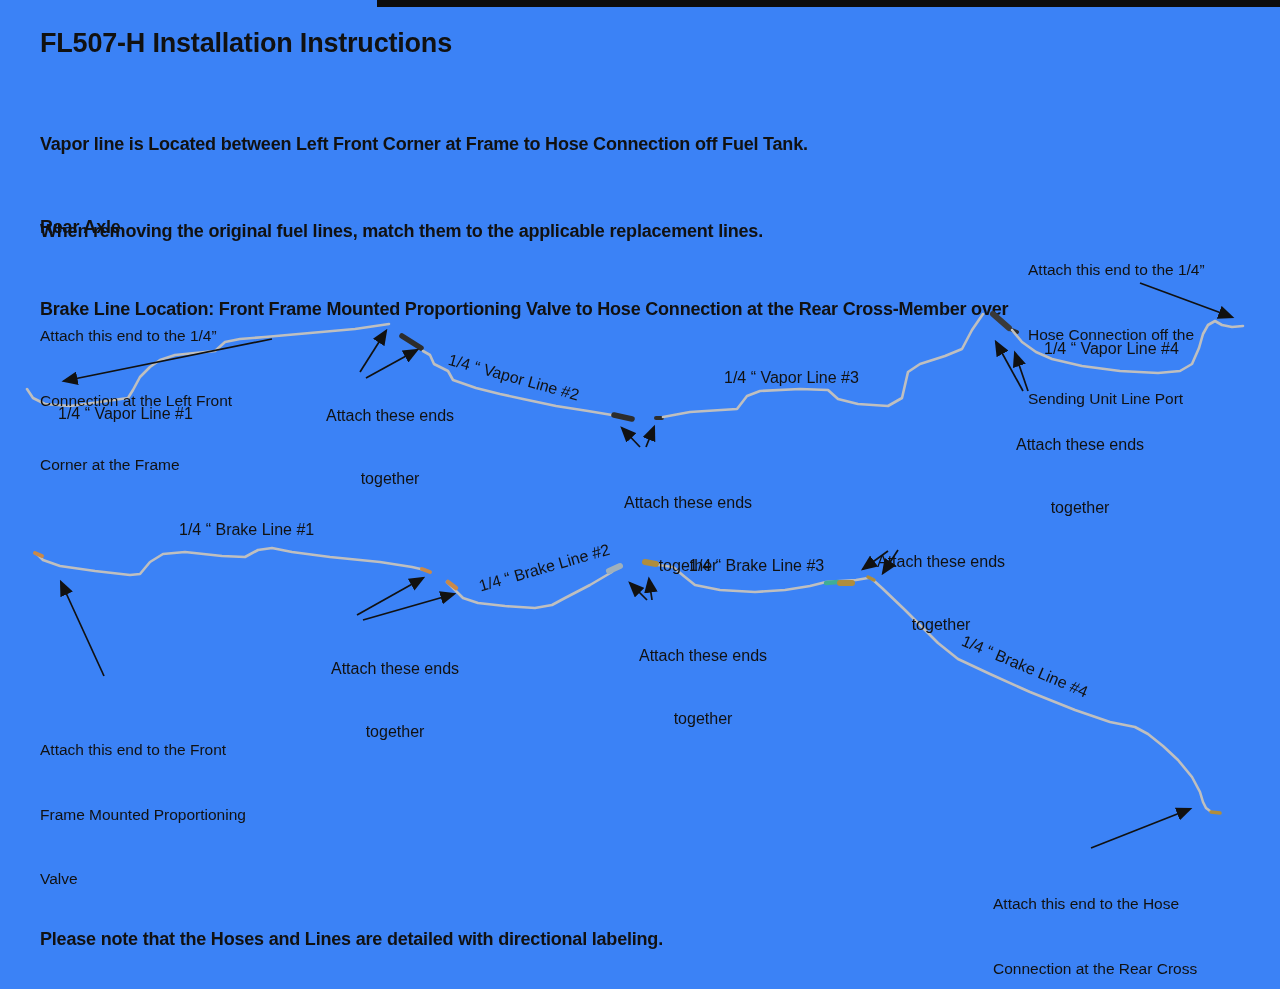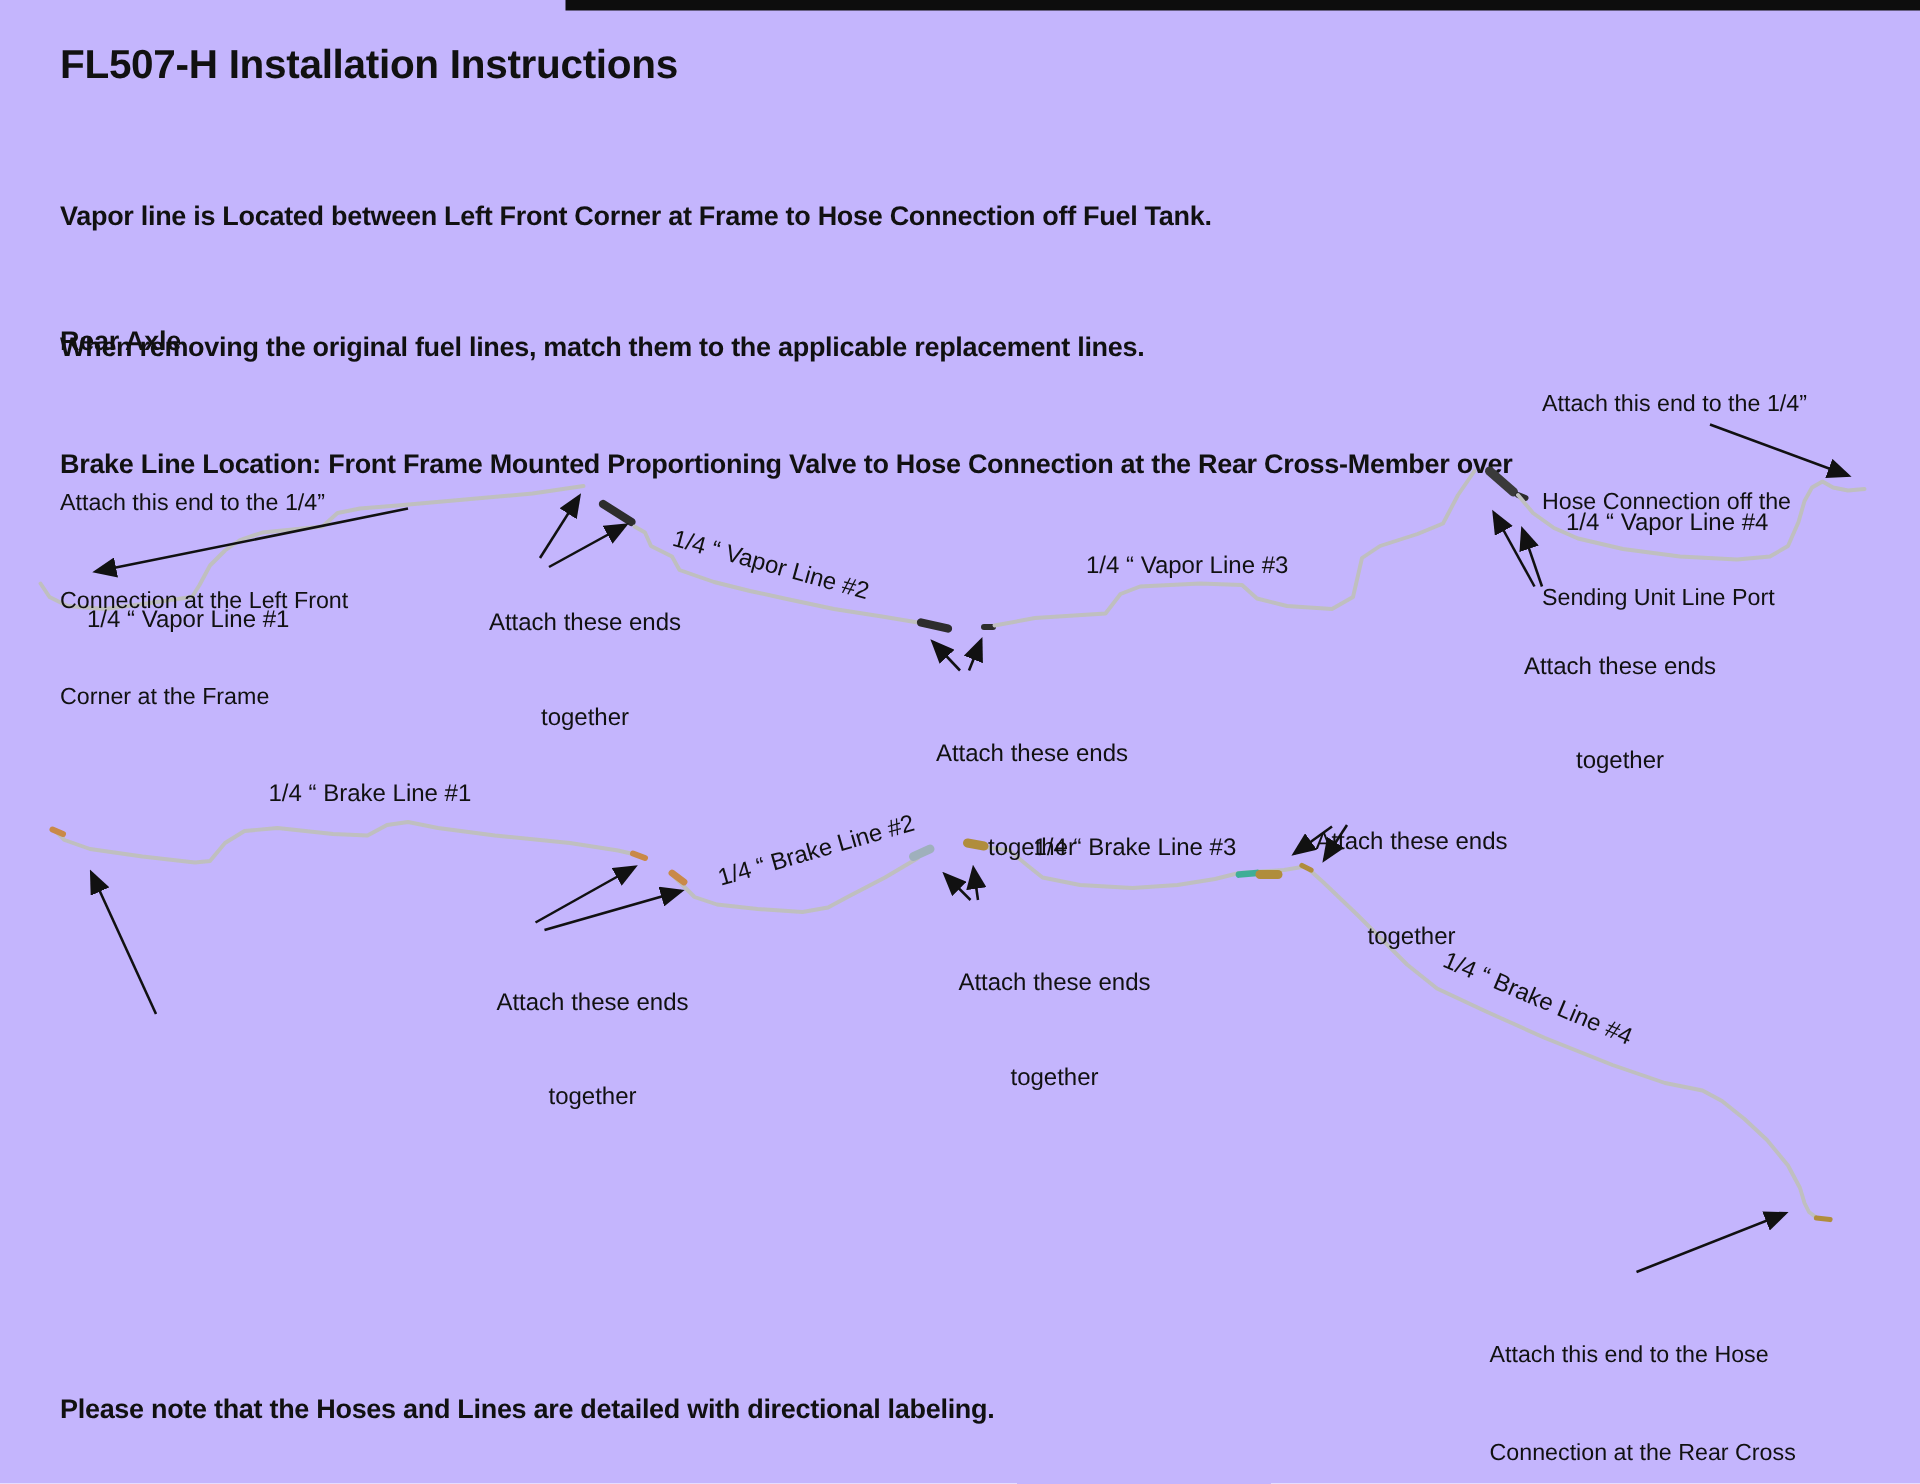--- a/index.html
+++ b/index.html
@@ -1,17 +1,17 @@
 <!DOCTYPE html>
 <html><head>
 <meta charset="utf-8">
 <style>
   html,body{margin:0;padding:0;background:#ffffff;}
   .page{
-    position:relative;width:1280px;height:989px;background:#c4b5fd;overflow:hidden;
+    position:relative;width:1280px;height:989px;background:#3b82f6;overflow:hidden;
     font-family:"Liberation Sans","DejaVu Sans",sans-serif;color:#111;
   }
   .topbar{position:absolute;left:377px;top:0;width:903px;height:7px;}
   .title{position:absolute;left:40px;top:28px;font-size:27px;font-weight:600;letter-spacing:-0.2px;white-space:pre;}
   .boldblock{position:absolute;left:40px;font-size:18px;font-weight:700;line-height:27.5px;white-space:pre;letter-spacing:-0.2px;}
   .intro{top:76px;}
   .matchnote{top:218px;}
   .footer{top:876px;line-height:25.5px;}
   .ann{position:absolute;font-size:15.5px;line-height:21.5px;white-space:pre;}
   .linelabel{position:absolute;font-size:16px;white-space:pre;}
@@ -93,20 +93,25 @@
     <div>Connection at the Left Front</div>
     <div>Corner at the Frame</div>
   </div>
 
   <div class="ann" style="left:1028px;top:216px;">
     <div>Attach this end to the 1/4”</div>
     <div>Hose Connection off the</div>
     <div>Sending Unit Line Port</div>
   </div>
 
+  <div class="ann" style="left:40px;top:696px;">
+    <div>Attach this end to the Front</div>
+    <div>Frame Mounted Proportioning</div>
+    <div>Valve</div>
+  </div>
 
   <div class="ann" style="left:993px;top:850px;">
     <div>Attach this end to the Hose</div>
     <div>Connection at the Rear Cross</div>
     
   </div>
 
   <div class="linelabel" style="left:58px;top:405px;text-align:center;">1/4 “ Vapor Line #1</div>
   <div class="linelabel rot" style="left:451px;top:351px;transform:rotate(15.5deg);">1/4 “ Vapor Line #2</div>
   <div class="linelabel" style="left:724px;top:369px;text-align:center;">1/4 “ Vapor Line #3</div>

